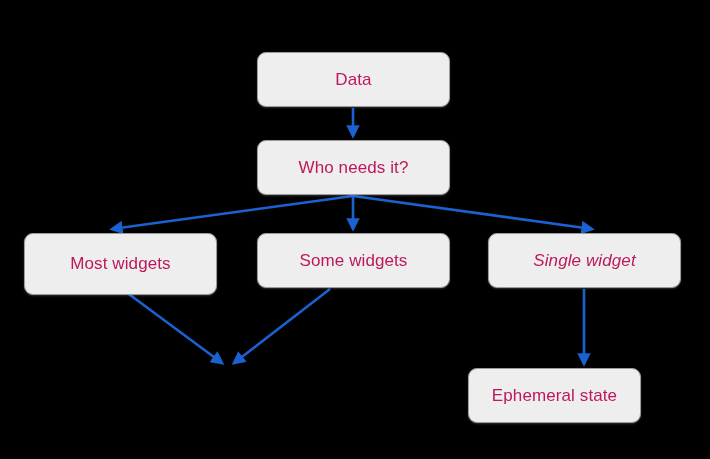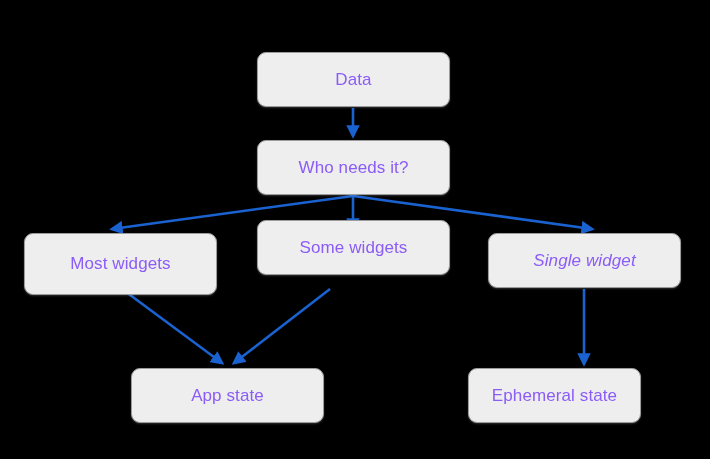--- a/index.html
+++ b/index.html
@@ -30,31 +30,31 @@
     background: #eeeeee;
     border: 1px solid #9b9b9b;
     border-radius: 9px;
     display: flex;
     align-items: center;
     justify-content: center;
     box-shadow: 0 1px 2px rgba(255,255,255,0.18);
     z-index: 2;
   }
   .node-label {
-    color: #8b5cf6;
+    color: #be185d;
     font-size: 17px;
     font-family: "Liberation Sans", sans-serif;
     letter-spacing: 0.1px;
     white-space: nowrap;
   }
   
   #node-data            { left: 257px; top: 52px;  width: 193px; height: 55px; }
   #node-who-needs-it    { left: 257px; top: 140px; width: 193px; height: 55px; }
   #node-most-widgets    { left: 24px;  top: 233px; width: 193px; height: 62px; }
-  #node-some-widgets    { left: 257px; top: 220px; width: 193px; height: 55px; }
+  #node-some-widgets    { left: 257px; top: 233px; width: 193px; height: 55px; }
   #node-single-widget   { left: 488px; top: 233px; width: 193px; height: 55px; font-style: italic; }
   #node-app-state       { left: 131px; top: 368px; width: 193px; height: 55px; }
   #node-ephemeral-state { left: 468px; top: 368px; width: 173px; height: 55px; }
 </style>
 </head>
 <body>
 
 <div id="canvas">
 
   <svg class="edges" viewBox="0 0 710 459" xmlns="http://www.w3.org/2000/svg">
@@ -92,21 +92,18 @@
   </div>
 
   <div class="node" id="node-some-widgets">
     <span class="node-label">Some widgets</span>
   </div>
 
   <div class="node" id="node-single-widget">
     <span class="node-label">Single widget</span>
   </div>
 
-  <div class="node" id="node-app-state">
-    <span class="node-label">App state</span>
-  </div>
 
   <div class="node" id="node-ephemeral-state">
     <span class="node-label">Ephemeral state</span>
   </div>
 
 </div>
 
 </body></html>

